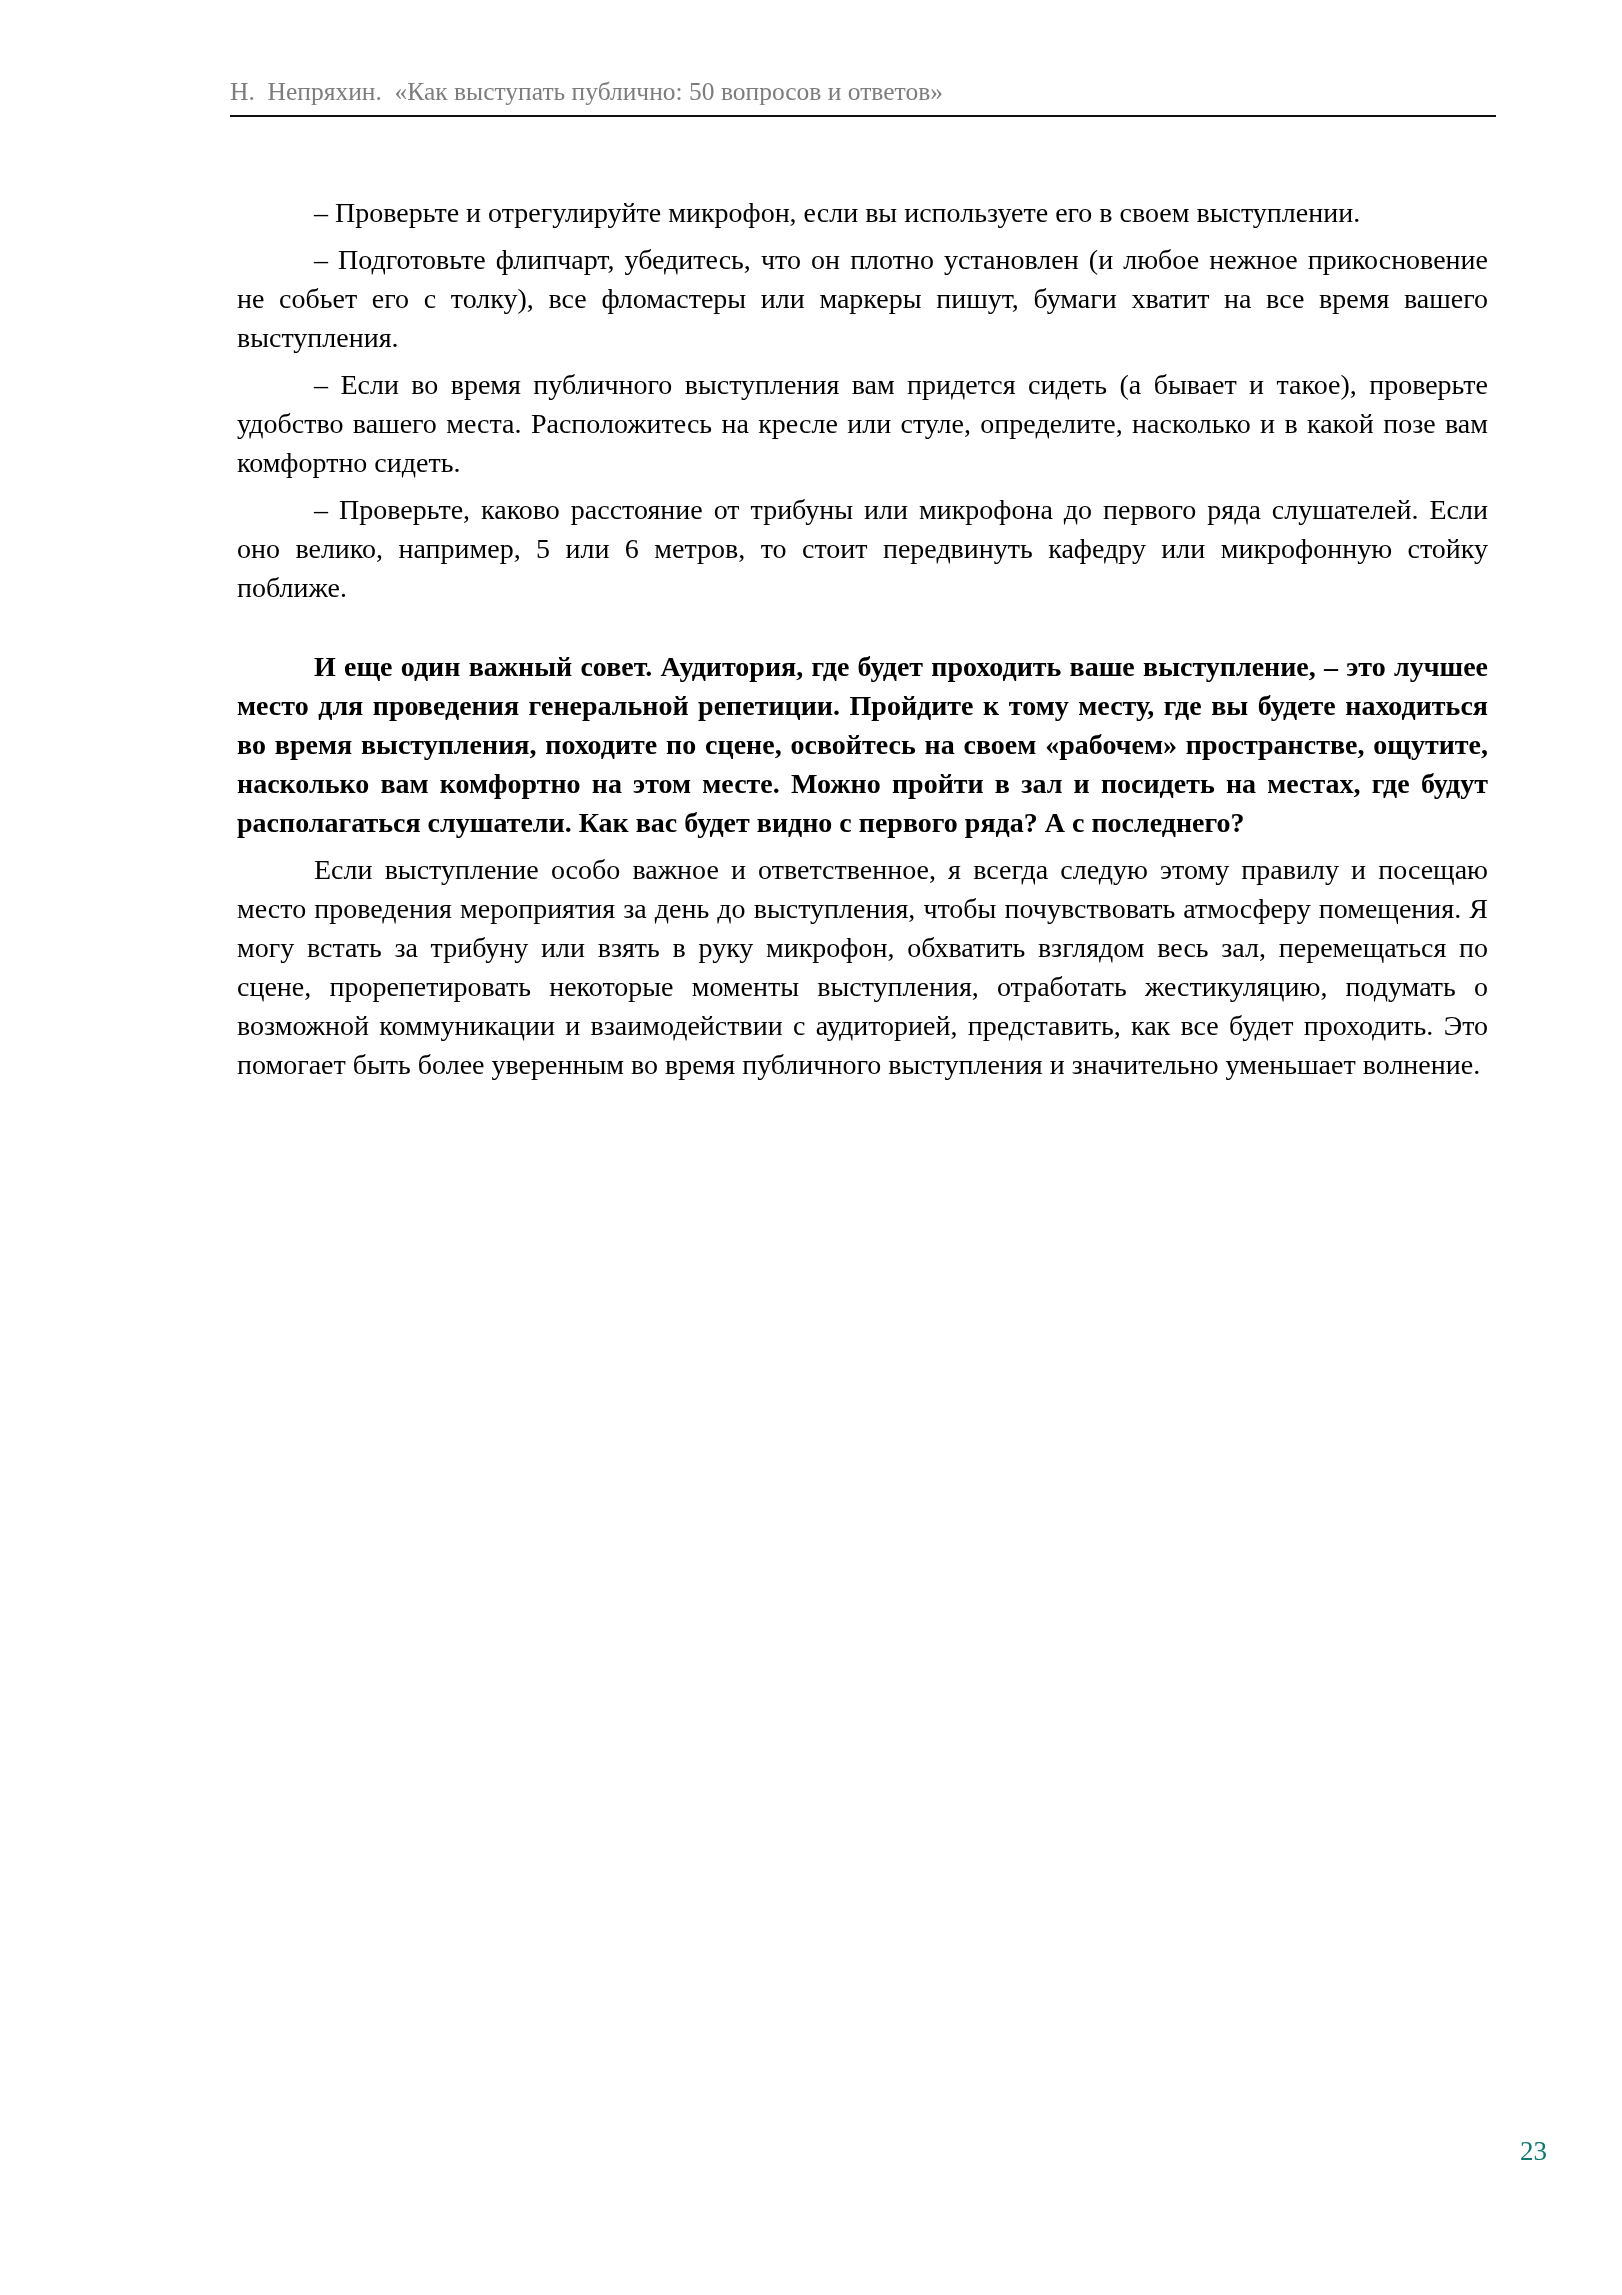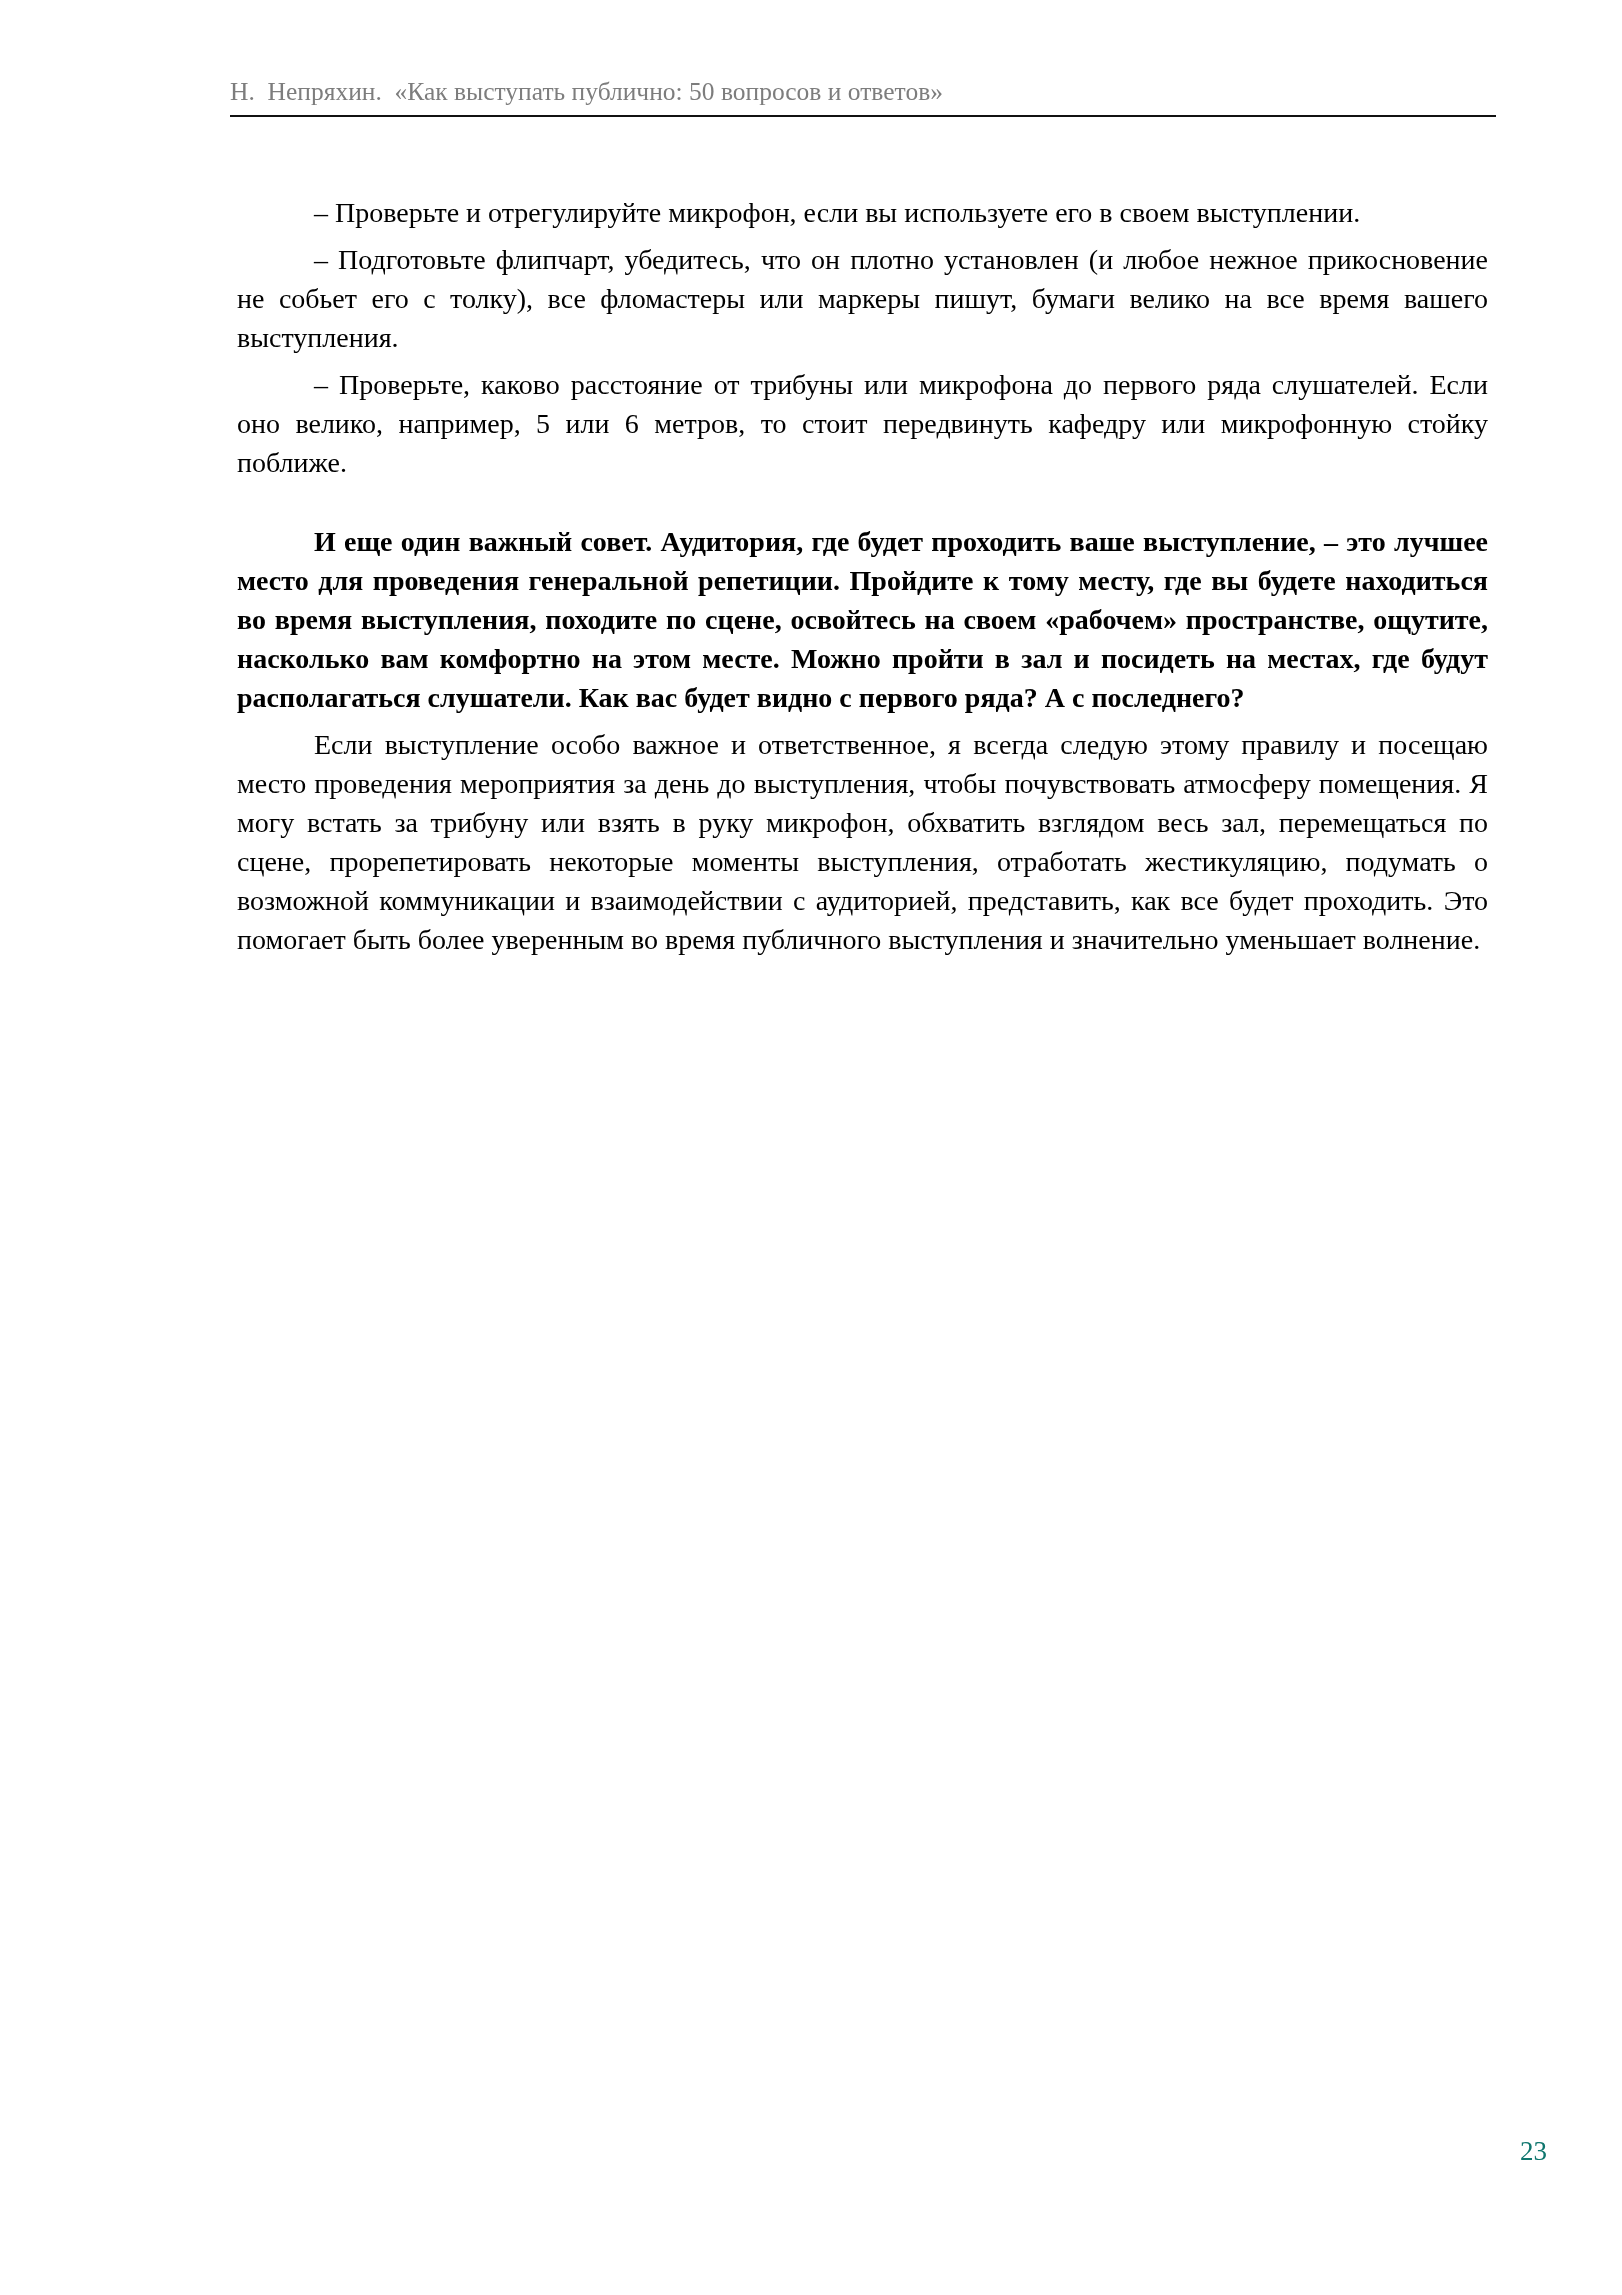--- a/index.html
+++ b/index.html
@@ -66,21 +66,22 @@
 <body>
 
 <div class="page">
 
   <div class="running-header">Н.  Непряхин.  «Как выступать публично: 50 вопросов и ответов»</div>
 
   <div class="header-rule"></div>
 
   <div class="body-text">
     <p>– Проверьте и отрегулируйте микрофон, если вы используете его в своем выступлении.</p>
-    <p>– Подготовьте флипчарт, убедитесь, что он плотно установлен (и любое нежное прикос­новение не собьет его с толку), все фломастеры или маркеры пишут, бумаги велико на все время вашего выступления.</p>
+    <p>– Подготовьте флипчарт, убедитесь, что он плотно установлен (и любое нежное прикос­новение не собьет его с толку), все фломастеры или маркеры пишут, бумаги хватит на все время вашего выступления.</p>
+    <p>– Если во время публичного выступления вам придется сидеть (а бывает и такое), про­верьте удобство вашего места. Расположитесь на кресле или стуле, определите, насколько и в какой позе вам комфортно сидеть.</p>
     <p>– Проверьте, каково расстояние от трибуны или микрофона до первого ряда слушателей. Если оно велико, например, 5 или 6 метров, то стоит передвинуть кафедру или микрофонную стойку поближе.</p>
     <p class="spaced">И еще один важный совет. Аудитория, где будет проходить ваше выступление, – это луч­шее место для проведения генеральной репетиции. Пройдите к тому месту, где вы будете нахо­диться во время выступления, походите по сцене, освойтесь на своем «рабочем» пространстве, ощутите, насколько вам комфортно на этом месте. Можно пройти в зал и посидеть на местах, где будут располагаться слушатели. Как вас будет видно с первого ряда? А с последнего?</p>
     <p>Если выступление особо важное и ответственное, я всегда следую этому правилу и посе­щаю место проведения мероприятия за день до выступления, чтобы почувствовать атмосферу помещения. Я могу встать за трибуну или взять в руку микрофон, обхватить взглядом весь зал, перемещаться по сцене, прорепетировать некоторые моменты выступления, отработать жестикуляцию, подумать о возможной коммуникации и взаимодействии с аудиторией, пред­ставить, как все будет проходить. Это помогает быть более уверенным во время публичного выступления и значительно уменьшает волнение.</p>
   </div>
 
   <div class="page-number">23</div>
 
 </div>
 
 

